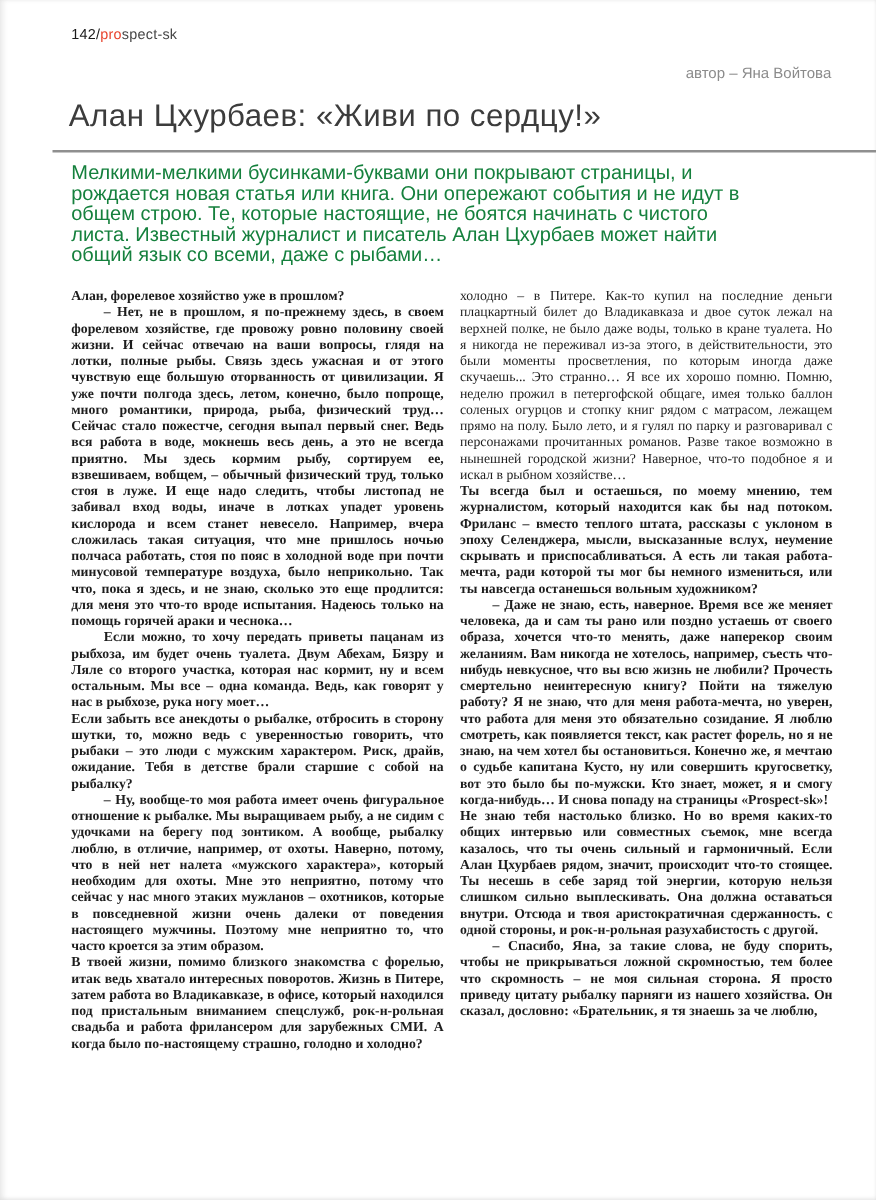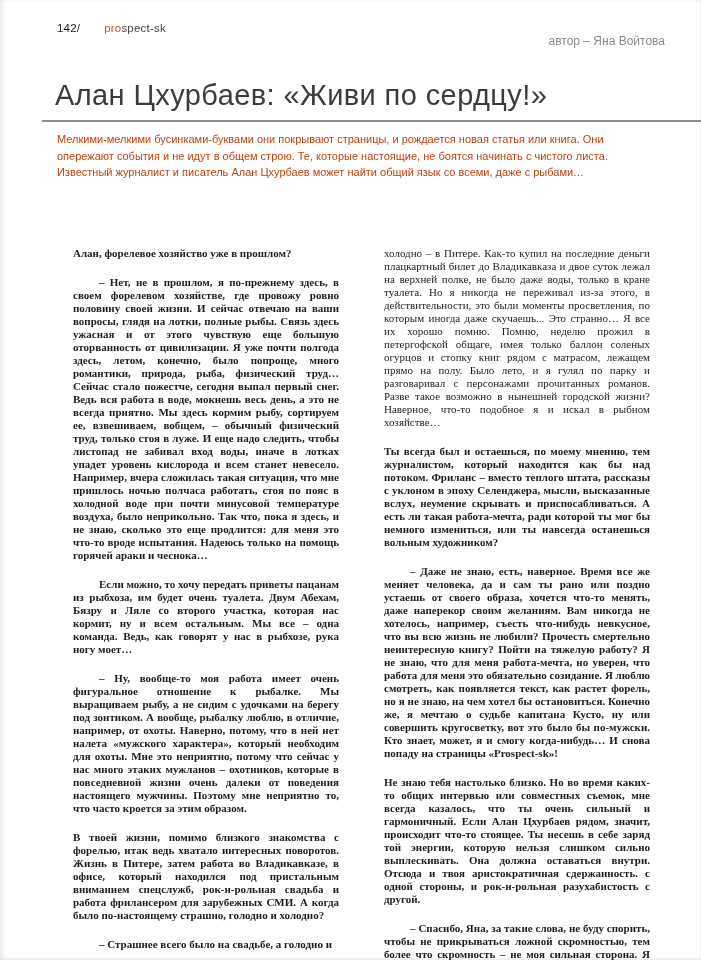--- a/index.html
+++ b/index.html
@@ -10,52 +10,52 @@
     overflow:hidden;
     font-family:"Liberation Sans",sans-serif;
     box-shadow:inset 3px 0 4px rgba(0,0,0,0.07), inset 0 -2px 3px rgba(0,0,0,0.04), inset -1px 0 2px rgba(0,0,0,0.04);
   }
   .page{position:absolute;inset:0;}
   .header-row{
     position:absolute;top:22px;left:57px;
     font-size:11.5px;letter-spacing:0.2px;
   }
   .page-number{font-weight:normal;color:#1b1b1b;}
-  .brand-pro{color:#e8432d;margin-left:24px;}
+  .brand-pro{color:#e8432d;}
   .brand-rest{color:#454545;}
   .author-line{
-    position:absolute;top:34px;right:36px;
+    position:absolute;top:51px;right:36px;
     font-size:12px;color:#8b8b8b;
   }
   .article-title{
     position:absolute;top:79px;left:55px;
-    font-size:29px;font-weight:400;color:#3c3c3c;
+    font-size:25px;font-weight:400;color:#3c3c3c;
     letter-spacing:0.4px;white-space:nowrap;
   }
   .title-rule{
     position:absolute;top:120px;left:42px;right:0;
     height:2px;background:#8f8f8f;
   }
   .intro{
     position:absolute;top:131px;left:57px;width:556px;
-    font-size:11px;line-height:16.5px;color:#c2410c;
+    font-size:16px;line-height:16.5px;color:#15803d;
     text-align:left;
   }
   .columns{
     position:absolute;top:231px;left:57px;
     display:flex;gap:13px;
   }
   .col{
     width:298px;
     font-family:"Liberation Serif",serif;
     font-size:11px;line-height:13px;
     color:#1d1d1d;
     text-align:justify;
   }
-  .col p{margin:16px;padding:0;}
+  .col p{margin:0;padding:0;}
   .col p.question{font-weight:bold;}
   .col p.answer{text-indent:26px;font-weight:bold;}
   .col p.continuation{text-indent:0;}
 </style>
 </head>
 <body>
 
 <div class="page">
 
   <div class="header-row">
@@ -68,26 +68,26 @@
 
   <div class="title-rule"></div>
 
   <div class="intro">Мелкими-мелкими бусинками-буквами они покрывают страницы, и рождается новая статья или книга. Они опережают события и не идут в общем строю. Те, которые настоящие, не боятся начинать с чистого листа. Известный журналист и писатель Алан Цхурбаев может найти общий язык со всеми, даже с рыбами…</div>
 
   <div class="columns">
     <div class="col">
         <p class="question">Алан, форелевое хозяйство уже в прошлом?</p>
         <p class="answer">– Нет, не в прошлом, я по-прежнему здесь, в своем форелевом хозяйстве, где провожу ровно половину своей жизни. И сейчас отвечаю на ваши вопросы, глядя на лотки, полные рыбы. Связь здесь ужасная и от этого чувствую еще большую оторванность от цивилизации. Я уже почти полгода здесь, летом, конечно, было попроще, много романтики, природа, рыба, физический труд… Сейчас стало пожестче, сегодня выпал первый снег. Ведь вся работа в воде, мокнешь весь день, а это не всегда приятно. Мы здесь кормим рыбу, сортируем ее, взвешиваем, вобщем, – обычный физический труд, только стоя в луже. И еще надо следить, чтобы листопад не забивал вход воды, иначе в лотках упадет уровень кислорода и всем станет невесело. Например, вчера сложилась такая ситуация, что мне пришлось ночью полчаса работать, стоя по пояс в холодной воде при почти минусовой температуре воздуха, было неприкольно. Так что, пока я здесь, и не знаю, сколько это еще продлится: для меня это что-то вроде испытания. Надеюсь только на помощь горячей араки и чеснока…</p>
         <p class="answer">Если можно, то хочу передать приветы пацанам из рыбхоза, им будет очень туалета. Двум Абехам, Бязру и Ляле со второго участка, которая нас кормит, ну и всем остальным. Мы все – одна команда. Ведь, как говорят у нас в рыбхозе, рука ногу моет…</p>
+        <p class="question">Если забыть все анекдоты о рыбалке, отбросить в сторону шутки, то, можно ведь с уверенностью говорить, что рыбаки – это люди с мужским характером. Риск, драйв, ожидание. Тебя в детстве брали старшие с собой на рыбалку?</p>
         <p class="answer">– Ну, вообще-то моя работа имеет очень фигуральное отношение к рыбалке. Мы выращиваем рыбу, а не сидим с удочками на берегу под зонтиком. А вообще, рыбалку люблю, в отличие, например, от охоты. Наверно, потому, что в ней нет налета «мужского характера», который необходим для охоты. Мне это неприятно, потому что сейчас у нас много этаких мужланов – охотников, которые в повседневной жизни очень далеки от поведения настоящего мужчины. Поэтому мне неприятно то, что часто кроется за этим образом.</p>
         <p class="question">В твоей жизни, помимо близкого знакомства с форелью, итак ведь хватало интересных поворотов. Жизнь в Питере, затем работа во Владикавказе, в  офисе, который находился под пристальным вниманием спецслужб, рок-н-рольная свадьба и работа фрилансером для зарубежных СМИ. А когда было по-настоящему страшно, голодно и холодно?</p>
-        <p class="answer">– Страшнее всего было на свадьбе, а голодно и</p>
       </div>
     <div class="col">
         <p class="continuation">холодно – в Питере. Как-то купил на последние деньги плацкартный билет до Владикавказа и двое суток лежал на верхней полке, не было даже воды, только в кране туалета. Но я никогда не переживал из-за этого, в действительности, это были моменты просветления, по которым иногда даже скучаешь... Это странно… Я все их хорошо помню. Помню, неделю прожил в петергофской общаге, имея только баллон соленых огурцов и стопку книг рядом с матрасом, лежащем прямо на полу.  Было лето, и я гулял по парку и разговаривал с персонажами прочитанных романов. Разве такое возможно в нынешней городской жизни? Наверное, что-то подобное я и искал в рыбном хозяйстве…</p>
         <p class="question">Ты всегда был и остаешься, по моему мнению, тем журналистом, который находится как бы над потоком. Фриланс – вместо теплого штата, рассказы с уклоном в эпоху Селенджера, мысли, высказанные вслух, неумение скрывать и приспосабливаться. А есть ли такая работа-мечта, ради которой ты мог бы немного измениться, или  ты навсегда останешься вольным художником?</p>
         <p class="answer">– Даже не знаю, есть, наверное. Время все же меняет человека, да и сам ты рано или поздно устаешь от своего образа, хочется что-то менять, даже наперекор своим желаниям. Вам никогда не хотелось, например, съесть что-нибудь невкусное, что вы всю жизнь не любили? Прочесть смертельно неинтересную книгу? Пойти на тяжелую работу? Я не знаю, что для меня работа-мечта, но уверен, что работа для меня это обязательно созидание. Я люблю смотреть, как появляется текст, как растет форель, но я не знаю, на чем хотел бы остановиться. Конечно же, я мечтаю о судьбе капитана Кусто, ну или совершить кругосветку, вот это было бы по-мужски. Кто знает, может, я и смогу когда-нибудь… И снова попаду на страницы  «Prospect-sk»!</p>
         <p class="question">Не знаю тебя настолько близко. Но  во время каких-то общих интервью или совместных съемок, мне всегда казалось, что ты очень сильный и гармоничный. Если Алан Цхурбаев рядом, значит, происходит что-то стоящее. Ты несешь в себе заряд той энергии, которую нельзя слишком сильно выплескивать. Она должна оставаться внутри. Отсюда и твоя аристократичная сдержанность. с одной стороны, и рок-н-рольная разухабистость с другой.</p>
-        <p class="answer">– Спасибо, Яна, за такие слова, не буду спорить, чтобы не прикрываться ложной скромностью, тем более что скромность – не моя сильная сторона. Я просто приведу цитату одного парняги из нашего хозяйства. Он сказал, дословно: «Брательник, я тя знаешь за че люблю,</p>
+        <p class="answer">– Спасибо, Яна, за такие слова, не буду спорить, чтобы не прикрываться ложной скромностью, тем более что скромность – не моя сильная сторона. Я просто приведу цитату рыбалку парняги из нашего хозяйства. Он сказал, дословно: «Брательник, я тя знаешь за че люблю,</p>
       </div>
   </div>
 
 </div>
 
 </body></html>

